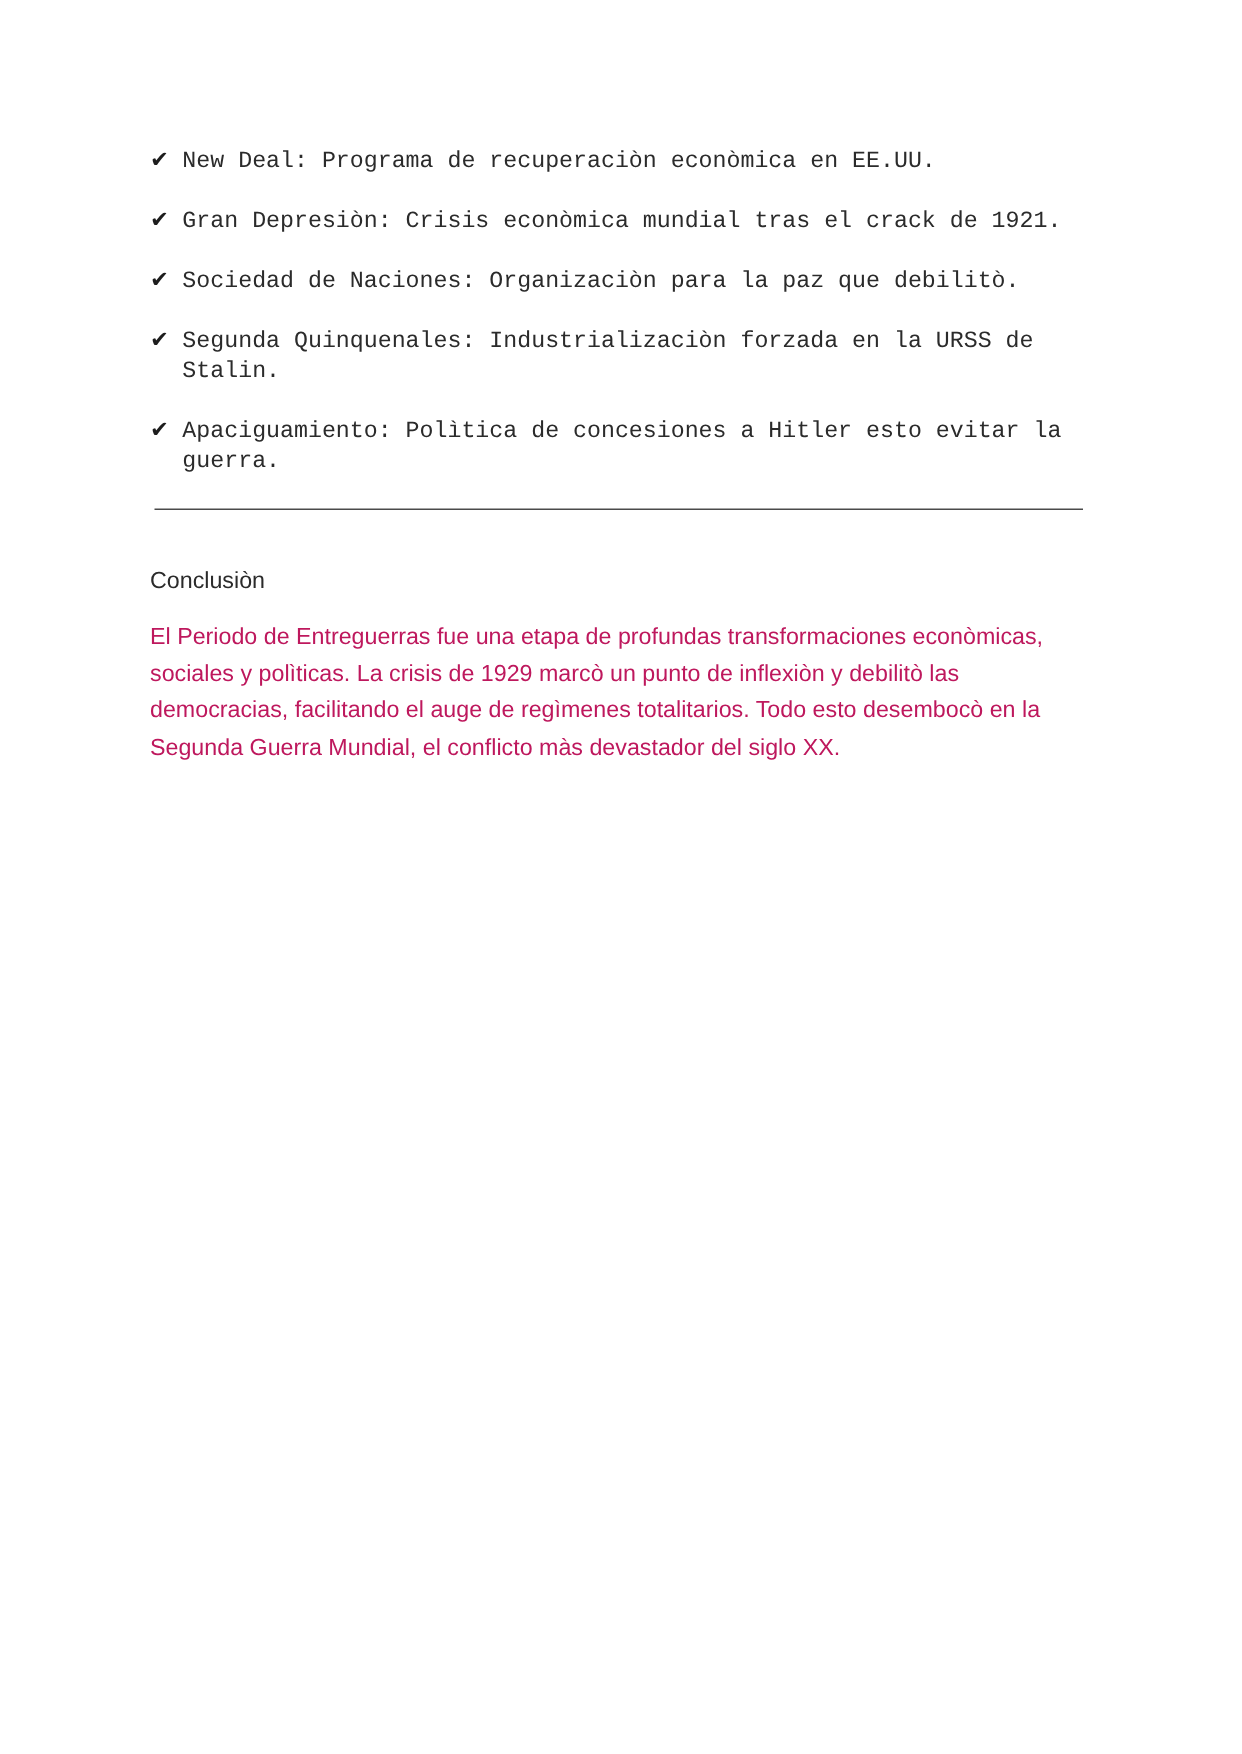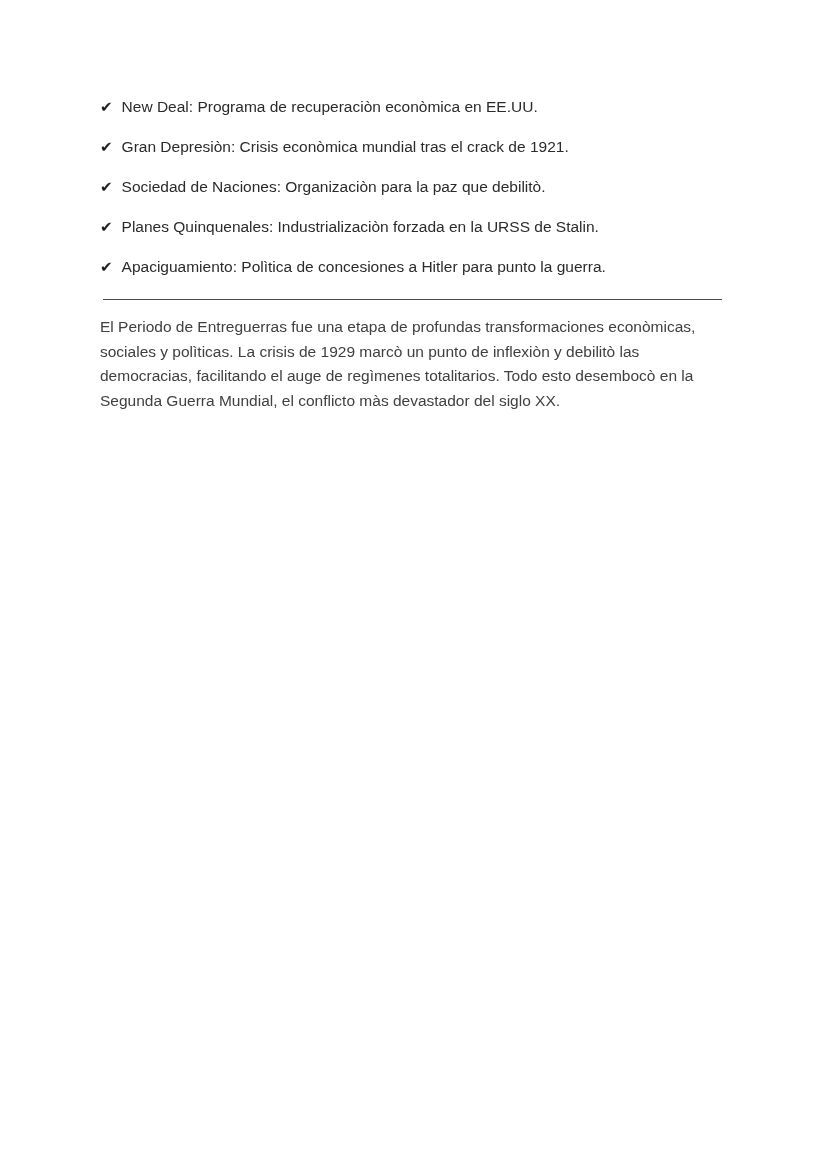--- a/index.html
+++ b/index.html
@@ -34,38 +34,39 @@
     color: #2b2b2b;
   }
   .check-icon {
     flex: 0 0 auto;
     font-size: 15px;
     line-height: 20px;
     color: #1d1d1d;
   }
   .check-text {
     flex: 1 1 auto;
+    font-family: Liberation Mono, monospace;
   }
   .divider {
     border: none;
     border-top: 1.5px solid #4a4a4a;
     margin: 22px 0 0 3px;
     width: 619px;
   }
   .conclusion-heading {
     margin-top: 38px;
     font-size: 15.5px;
     line-height: 20px;
     color: #2b2b2b;
   }
   .conclusion-body {
     margin: 15px 0 0 0;
     font-size: 15.5px;
     line-height: 24.5px;
-    color: #404040;
+    color: #be185d;
     max-width: 614px;
   }
 </style>
 </head>
 <body>
 
 <div class="page">
 
   <div class="checklist">
 
@@ -79,28 +80,29 @@
       <span class="check-text">Gran Depresiòn: Crisis econòmica mundial tras el crack de 1921.</span>
     </div>
 
     <div class="check-item">
       <span class="check-icon">✔</span>
       <span class="check-text">Sociedad de Naciones: Organizaciòn para la paz que debilitò.</span>
     </div>
 
     <div class="check-item">
       <span class="check-icon">✔</span>
-      <span class="check-text">Planes Quinquenales: Industrializaciòn forzada en la URSS de Stalin.</span>
+      <span class="check-text">Segunda Quinquenales: Industrializaciòn forzada en la URSS de Stalin.</span>
     </div>
 
     <div class="check-item">
       <span class="check-icon">✔</span>
-      <span class="check-text">Apaciguamiento: Polìtica de concesiones a Hitler para punto la guerra.</span>
+      <span class="check-text">Apaciguamiento: Polìtica de concesiones a Hitler esto evitar la guerra.</span>
     </div>
 
   </div>
 
   <hr class="divider">
 
+  <div class="conclusion-heading">Conclusiòn</div>
 
   <p class="conclusion-body">El Periodo de Entreguerras fue una etapa de profundas transformaciones econòmicas, sociales y polìticas. La crisis de 1929 marcò un punto de inflexiòn y debilitò las democracias, facilitando el auge de regìmenes totalitarios. Todo esto desembocò en la Segunda Guerra Mundial, el conflicto màs devastador del siglo XX.</p>
 
 </div>
 
 </body></html>

